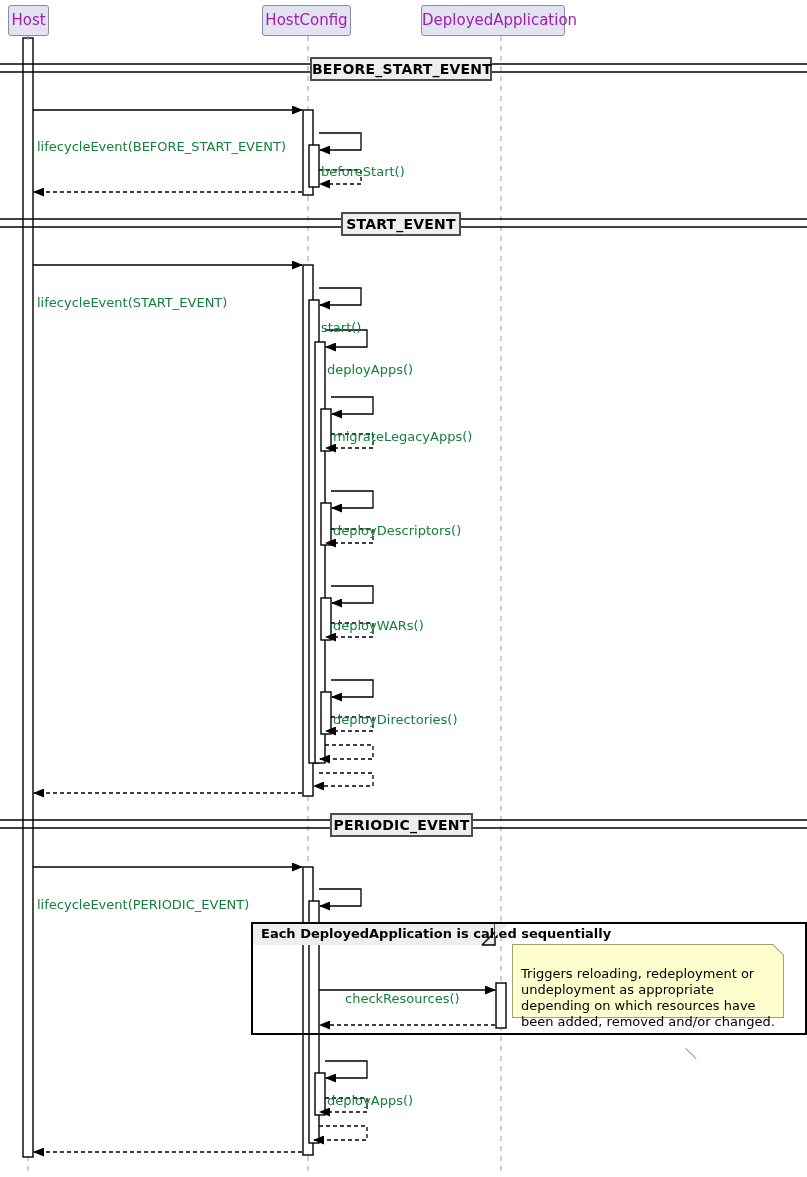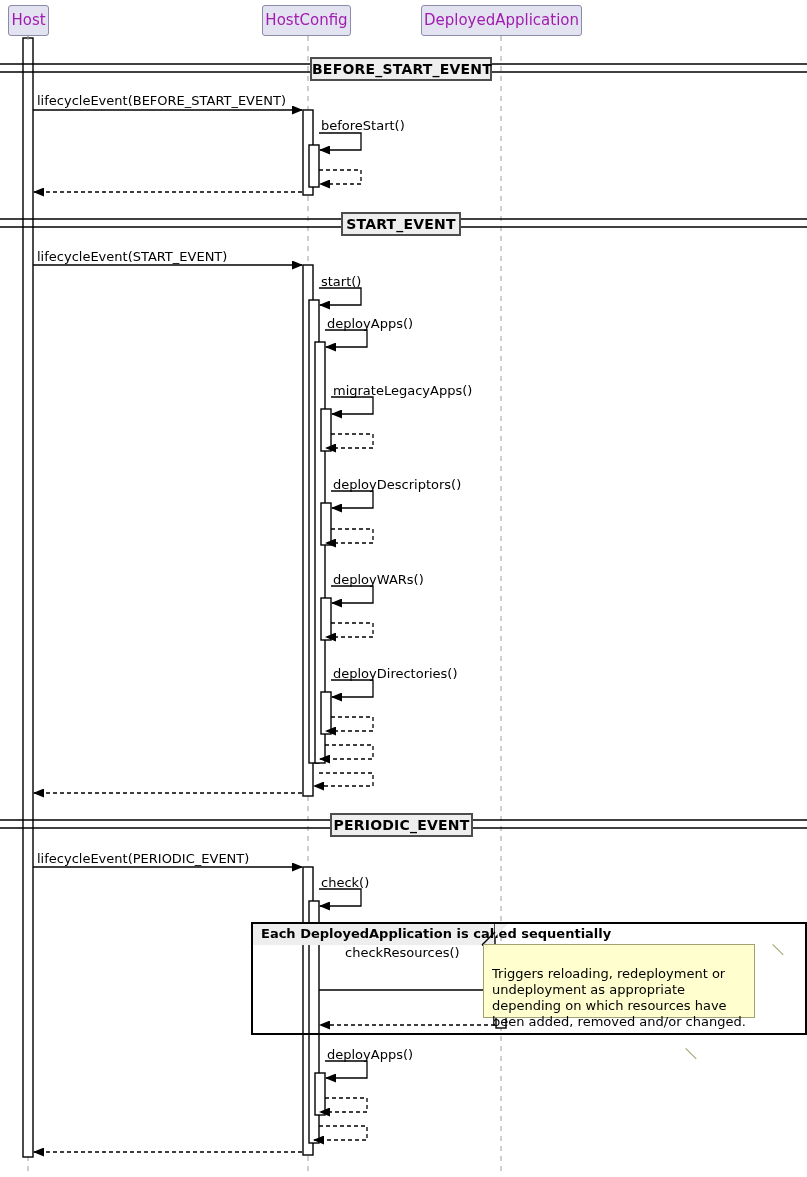--- a/index.html
+++ b/index.html
@@ -50,23 +50,24 @@
     text-align: center;
     line-height: 20px;
     height: 24px;
     letter-spacing: 0.2px;
     white-space: nowrap;
   }
   
   .msg {
     position: absolute;
     font-size: 13px;
-    color: #000000;
+    color: #15803d;
     white-space: nowrap;
     line-height: 15px;
+    margin-top: 46px;
   }
   
   .group-frame {
     position: absolute;
     border: 2px solid #000000;
     box-sizing: border-box;
     background: transparent;
   }
   .group-label {
     position: absolute;
@@ -213,21 +214,21 @@
       <line x1="28" y1="36" x2="28" y2="40"></line>
     </g>
   </svg>
 
   <div class="participant" style="left:8px; top:5px; width:41px;">
     <span>Host</span>
   </div>
   <div class="participant" style="left:262px; top:5px; width:89px;">
     <span>HostConfig</span>
   </div>
-  <div class="participant" style="left:421px; top:5px; width:161px;">
+  <div class="participant" style="left:421px; top:5px; width:144px;">
     <span>DeployedApplication</span>
   </div>
 
   <div class="divider-box" style="left:310px; top:57px; width:182px;">
     <span>BEFORE_START_EVENT</span>
   </div>
   <div class="divider-box" style="left:341px; top:212px; width:120px;">
     <span>START_EVENT</span>
   </div>
   <div class="divider-box" style="left:330px; top:813px; width:143px;">
@@ -251,21 +252,21 @@
   <div class="group-frame" style="left:251px; top:922px; width:556px; height:113px;"></div>
   <div class="group-label" style="left:253px; top:924px; width:242px;">
     <span>Each DeployedApplication is called sequentially</span>
   </div>
   <svg class="layer" viewBox="0 0 807 1177" style="pointer-events:none;">
     <path d="M495,924 L495,945 L482,945" fill="none" stroke="#000000" stroke-width="1.4"></path>
     <path d="M495,924 L508,924 L495,937 z" fill="#EEEEEE" stroke="none"></path>
     <path d="M482,945 L495,932" fill="none" stroke="#000000" stroke-width="1.4"></path>
   </svg>
 
-  <div class="note" style="left:483px; top:944px; width:272px; height:74px;">
+  <div class="note" style="left:512px; top:944px; width:272px; height:74px;">
     <span>Triggers reloading, redeployment or undeployment as appropriate depending on which resources have been added, removed and/or changed.</span>
   </div>
   <div class="note-fold" style="left:773px; top:944px;"></div>
   <div class="note-fold-line" style="left:773px; top:944px;"></div>
 
   <div class="note-fold" style="left:686px; top:1048px;"></div>
   <div class="note-fold-line" style="left:686px; top:1048px;"></div>
 
 </div>
 

